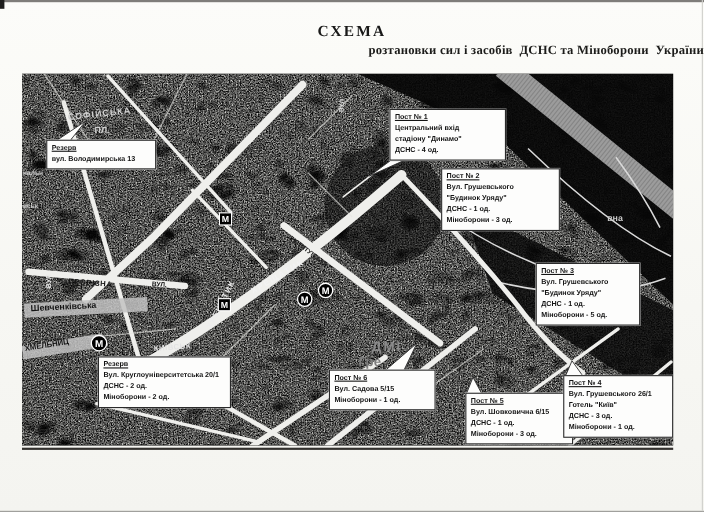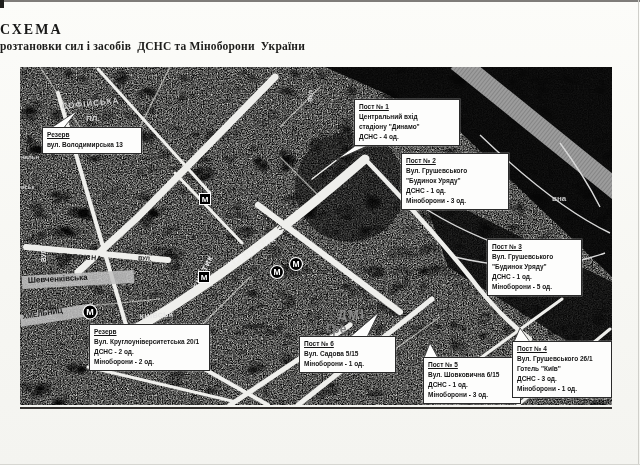--- a/index.html
+++ b/index.html
@@ -3,23 +3,23 @@
 <meta charset="utf-8">
 <style>
   *{margin:0;padding:0;box-sizing:border-box}
   html,body{width:640px;height:465px}
   body{font-family:"Liberation Sans",sans-serif;background:#e9e9e5}
   .page{position:relative;width:640px;height:465px;background:linear-gradient(180deg,#fcfcf9 0%,#f7f7f3 60%,#f4f4f0 100%);overflow:hidden}
   .scan-top{position:absolute;top:0;left:0;width:640px;height:2px;background:#55534f;opacity:.75}
   .scan-notch{position:absolute;top:0;left:0;width:4px;height:8px;background:#1e1e1c}
   .scan-right{position:absolute;top:0;right:1px;width:1px;height:465px;background:#cfcfca}
   .scan-bottom{position:absolute;bottom:0;left:0;width:640px;height:1px;background:#d6d6d1}
-  .title1{position:absolute;top:22px;left:0;width:640px;
+  .title1{position:absolute;top:22px;left:0;width:640px;text-align:center;
     font-family:"Liberation Serif",serif;font-weight:bold;font-size:14px;letter-spacing:2px;color:#191918}
-  .title2{position:absolute;top:40px;left:0;width:640px;text-align:left;white-space:pre;
+  .title2{position:absolute;top:40px;left:0;width:640px;text-align:right;white-space:pre;
     font-family:"Liberation Serif",serif;font-weight:bold;font-size:11.5px;letter-spacing:.2px;color:#1c1c1a}
   .map{position:absolute;left:20px;top:67px;width:592px;height:338px;background:#0b0b0b;overflow:hidden}
   .map svg{position:absolute;left:0;top:0}
   .map text{font-family:"Liberation Sans",sans-serif;font-weight:bold}
   .map-underline{position:absolute;left:20px;top:407px;width:592px;height:2px;background:#33312e}
   .callout{position:absolute;background:#fdfdfc;border:1px solid #2a2a2a;padding:2px 4px 3px 4px;color:#141414;z-index:3;box-shadow:0 0 0 .5px rgba(255,255,255,.4)}
   .c-head{font-size:6.5px;font-weight:bold;text-decoration:underline;line-height:1.55;white-space:nowrap}
   .c-line{font-size:6.5px;font-weight:bold;line-height:1.55;white-space:nowrap}
 </style>
 </head>

